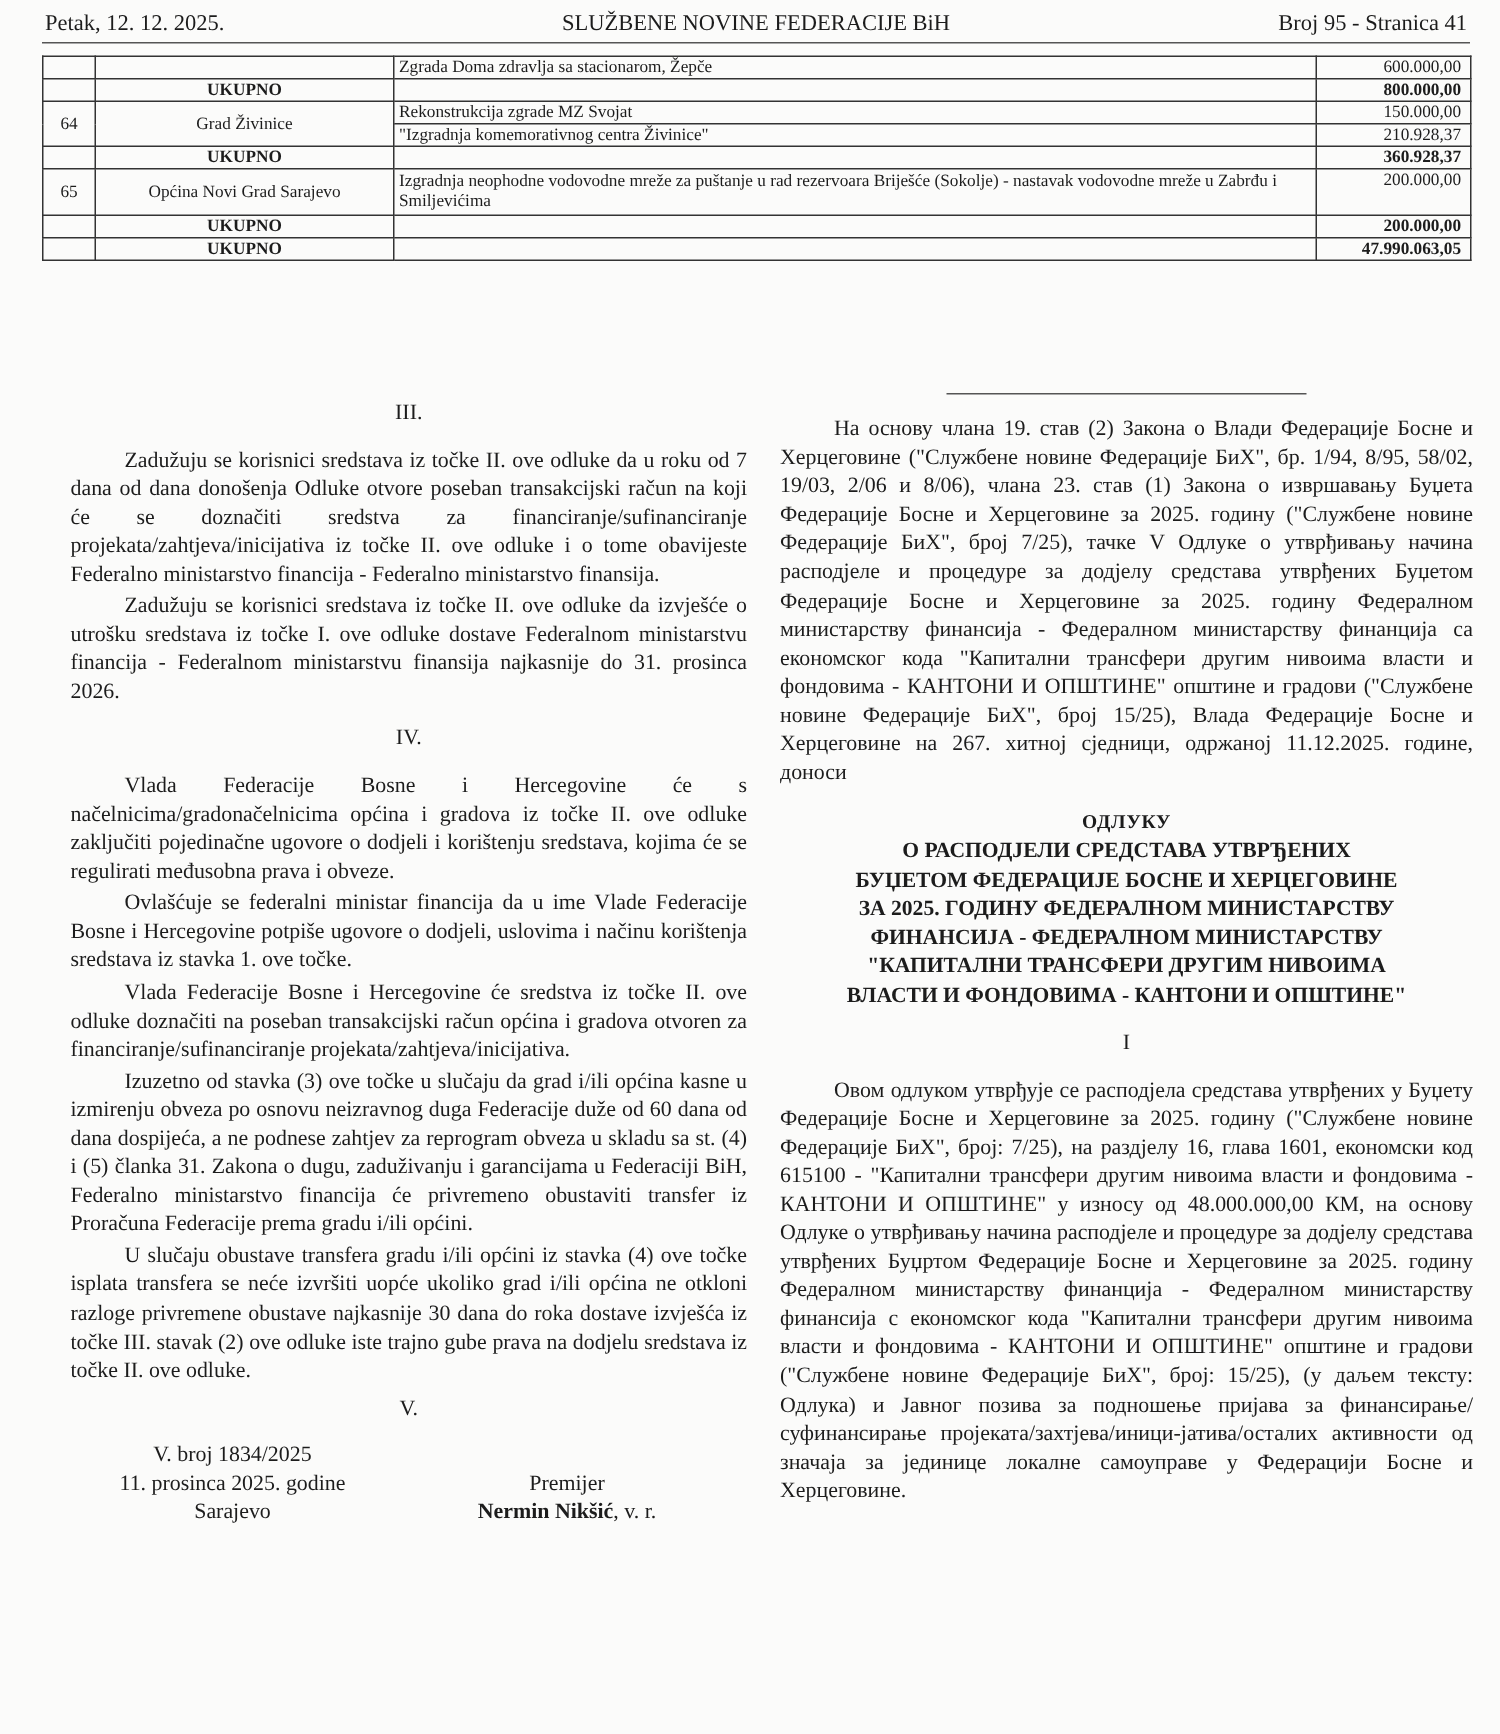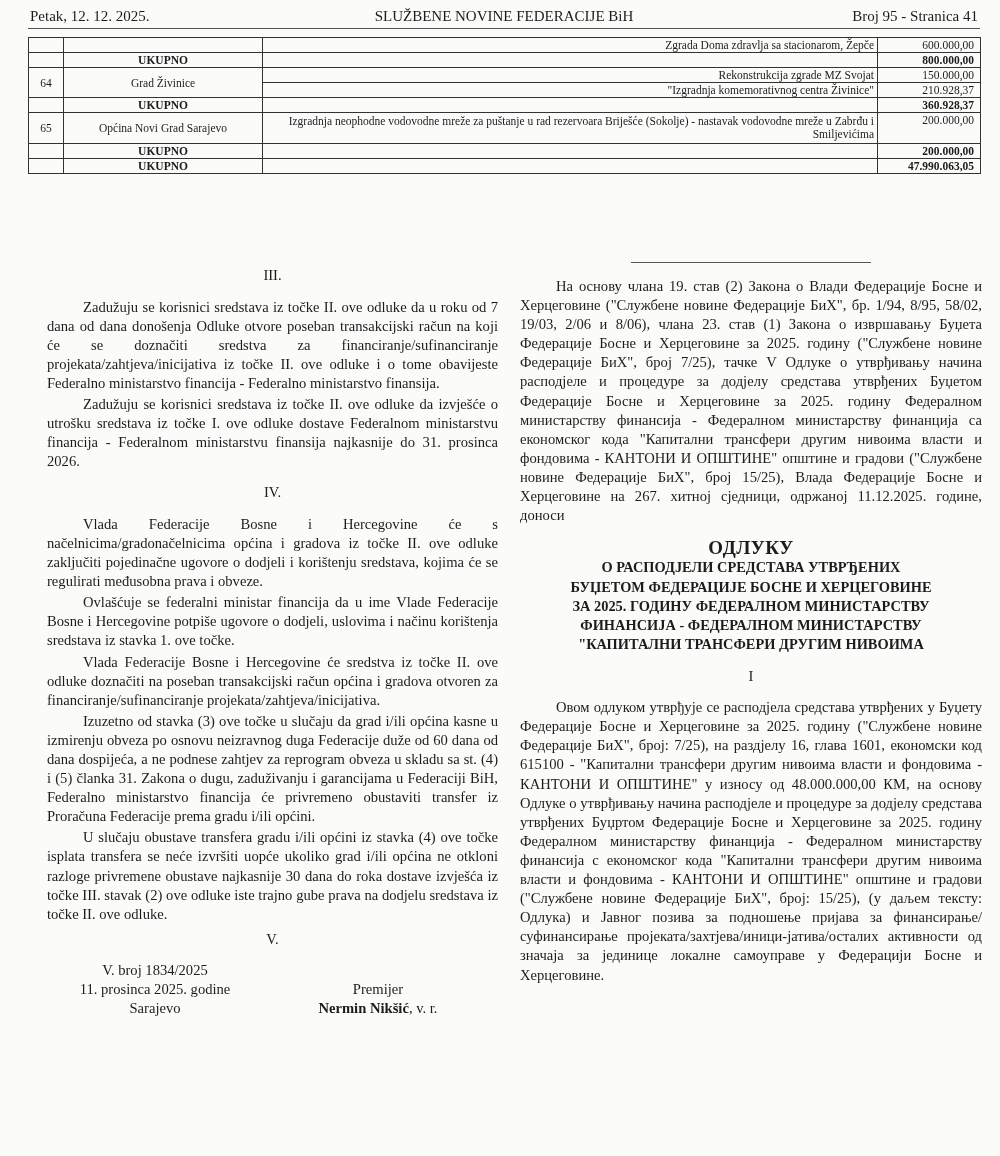--- a/index.html
+++ b/index.html
@@ -24,33 +24,33 @@
     border:1.5px solid #333; padding:0 3px; height:14px; line-height:14px; vertical-align:middle;
   }
   table.alloc col.c1 { width:35px; }
   table.alloc col.c2 { width:199px; }
   table.alloc col.c3 { width:615px; }
   table.alloc col.c4 { width:103px; }
   .num { text-align:center; }
   .muni { text-align:center; }
   .amt { text-align:right; padding-right:6px !important; }
   .bold { font-weight:bold; }
-  .proj { text-align:right; }
+  .proj { text-align:left; }
   .proj.wrap { line-height:13px !important; }
 
   .col {
     position:absolute; font-size:14.6px; line-height:19.1px; text-align:justify;
   }
   .col.left { left:45px; top:254px; width:455px; }
   .col.right { left:518px; top:290px; width:466px; }
   .col p { margin:2px; text-indent:36px; }
   .sec { text-align:center; margin:12px; line-height:19.5px; }
   .rule { width:240px; border-top:1.2px solid #555; margin:0 auto 14px auto; }
   .title-block { text-align:center; font-weight:bold; margin-top:10px; }
-  .title-main { font-size:19px; line-height:21px; letter-spacing:0.5px;margin-top:12px; }
+  .title-main { font-size:13px; line-height:21px; letter-spacing:0.5px;margin-top:12px; }
   .title-sub { font-size:14.4px; line-height:19.3px; }
   .sig {
     position:relative; height:70px; font-size:14.6px; line-height:19px; margin-top:3px;font-family:Liberation Serif, serif;
   }
   .sig .l { position:absolute; left:10px; top:0; width:200px; text-align:center; }
   .sig .r { position:absolute; left:238px; top:19px; width:190px; text-align:center; }
   .sig .l span, .sig .r span { display:block; }
   .pagefoot { position:absolute; left:500px; top:1192px; font-size:18px; }
 </style>
 </head>
@@ -146,18 +146,19 @@
 <div class="col right" style="top:262px">
   <div class="rule"></div>
   <p>На основу члана 19. став (2) Закона о Влади Федерације Босне и Херцеговине ("Службене новине Федерације БиХ", бр. 1/94, 8/95, 58/02, 19/03, 2/06 и 8/06), члана 23. став (1) Закона о извршавању Буџета Федерације Босне и Херцеговине за 2025. годину ("Службене новине Федерације БиХ", број 7/25), тачке V Одлуке о утврђивању начина расподјеле и процедуре за додјелу средстава утврђених Буџетом Федерације Босне и Херцеговине за 2025. годину Федералном министарству финансија - Федералном министарству финанција са економског кода "Капитални трансфери другим нивоима власти и фондовима - КАНТОНИ И ОПШТИНЕ" општине и градови ("Службене новине Федерације БиХ", број 15/25), Влада Федерације Босне и Херцеговине на 267. хитној сједници, одржаној 11.12.2025. године, доноси</p>
   <div class="title-block">
     <div class="title-main">ОДЛУКУ</div>
     <div class="title-sub">О РАСПОДЈЕЛИ СРЕДСТАВА УТВРЂЕНИХ</div>
     <div class="title-sub">БУЏЕТОМ ФЕДЕРАЦИЈЕ БОСНЕ И ХЕРЦЕГОВИНЕ</div>
     <div class="title-sub">ЗА 2025. ГОДИНУ ФЕДЕРАЛНОМ МИНИСТАРСТВУ</div>
     <div class="title-sub">ФИНАНСИЈА - ФЕДЕРАЛНОМ МИНИСТАРСТВУ</div>
     <div class="title-sub">"КАПИТАЛНИ ТРАНСФЕРИ ДРУГИМ НИВОИМА</div>
+    <div class="title-sub">ВЛАСТИ И ФОНДОВИМА - КАНТОНИ И ОПШТИНЕ"</div>
   </div>
   <div class="sec">I</div>
   <p>Овом одлуком утврђује се расподјела средстава утврђених у Буџету Федерације Босне и Херцеговине за 2025. годину ("Службене новине Федерације БиХ", број: 7/25), на раздјелу 16, глава 1601, економски код 615100 - "Капитални трансфери другим нивоима власти и фондовима - КАНТОНИ И ОПШТИНЕ" у износу од 48.000.000,00 КМ, на основу Одлуке о утврђивању начина расподјеле и процедуре за додјелу средстава утврђених Буџртом Федерације Босне и Херцеговине за 2025. годину Федералном министарству финанција - Федералном министарству финансија с економског кода "Капитални трансфери другим нивоима власти и фондовима - КАНТОНИ И ОПШТИНЕ" општине и градови ("Службене новине Федерације БиХ", број: 15/25), (у даљем тексту: Одлука) и Јавног позива за подношење пријава за финансирање/суфинансирање пројеката/захтјева/иници-јатива/осталих активности од значаја за јединице локалне самоуправе у Федерацији Босне и Херцеговине.</p>
 </div>
 
 <div class="pagefoot">II</div>
 
 </body></html>

